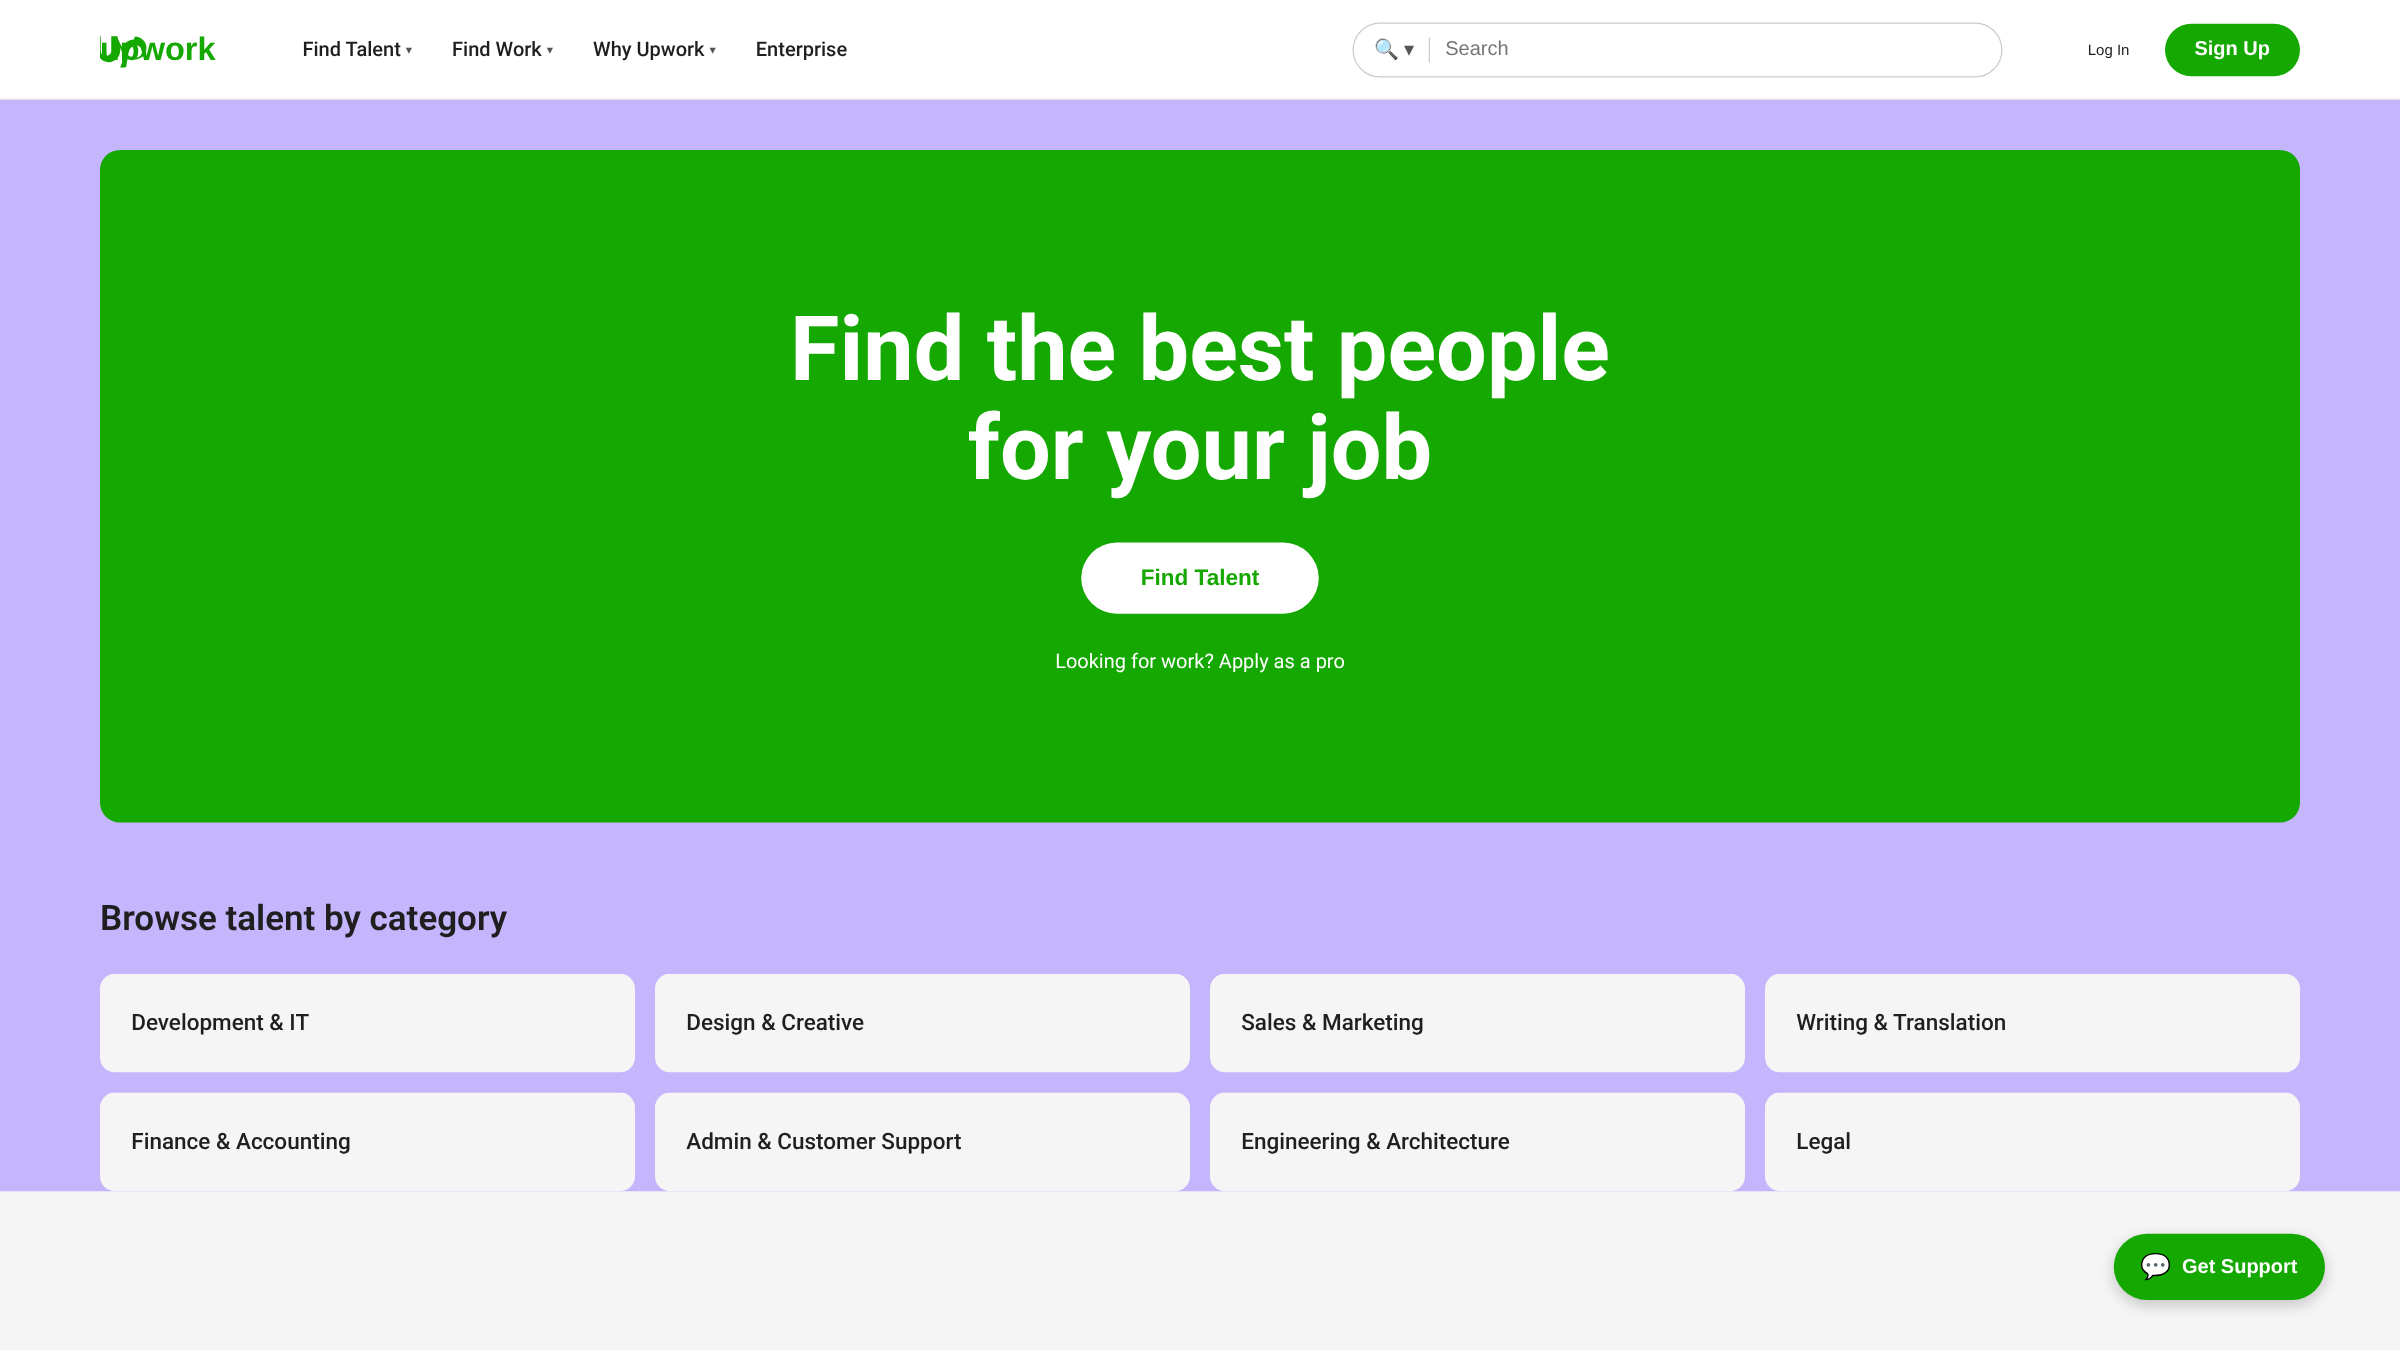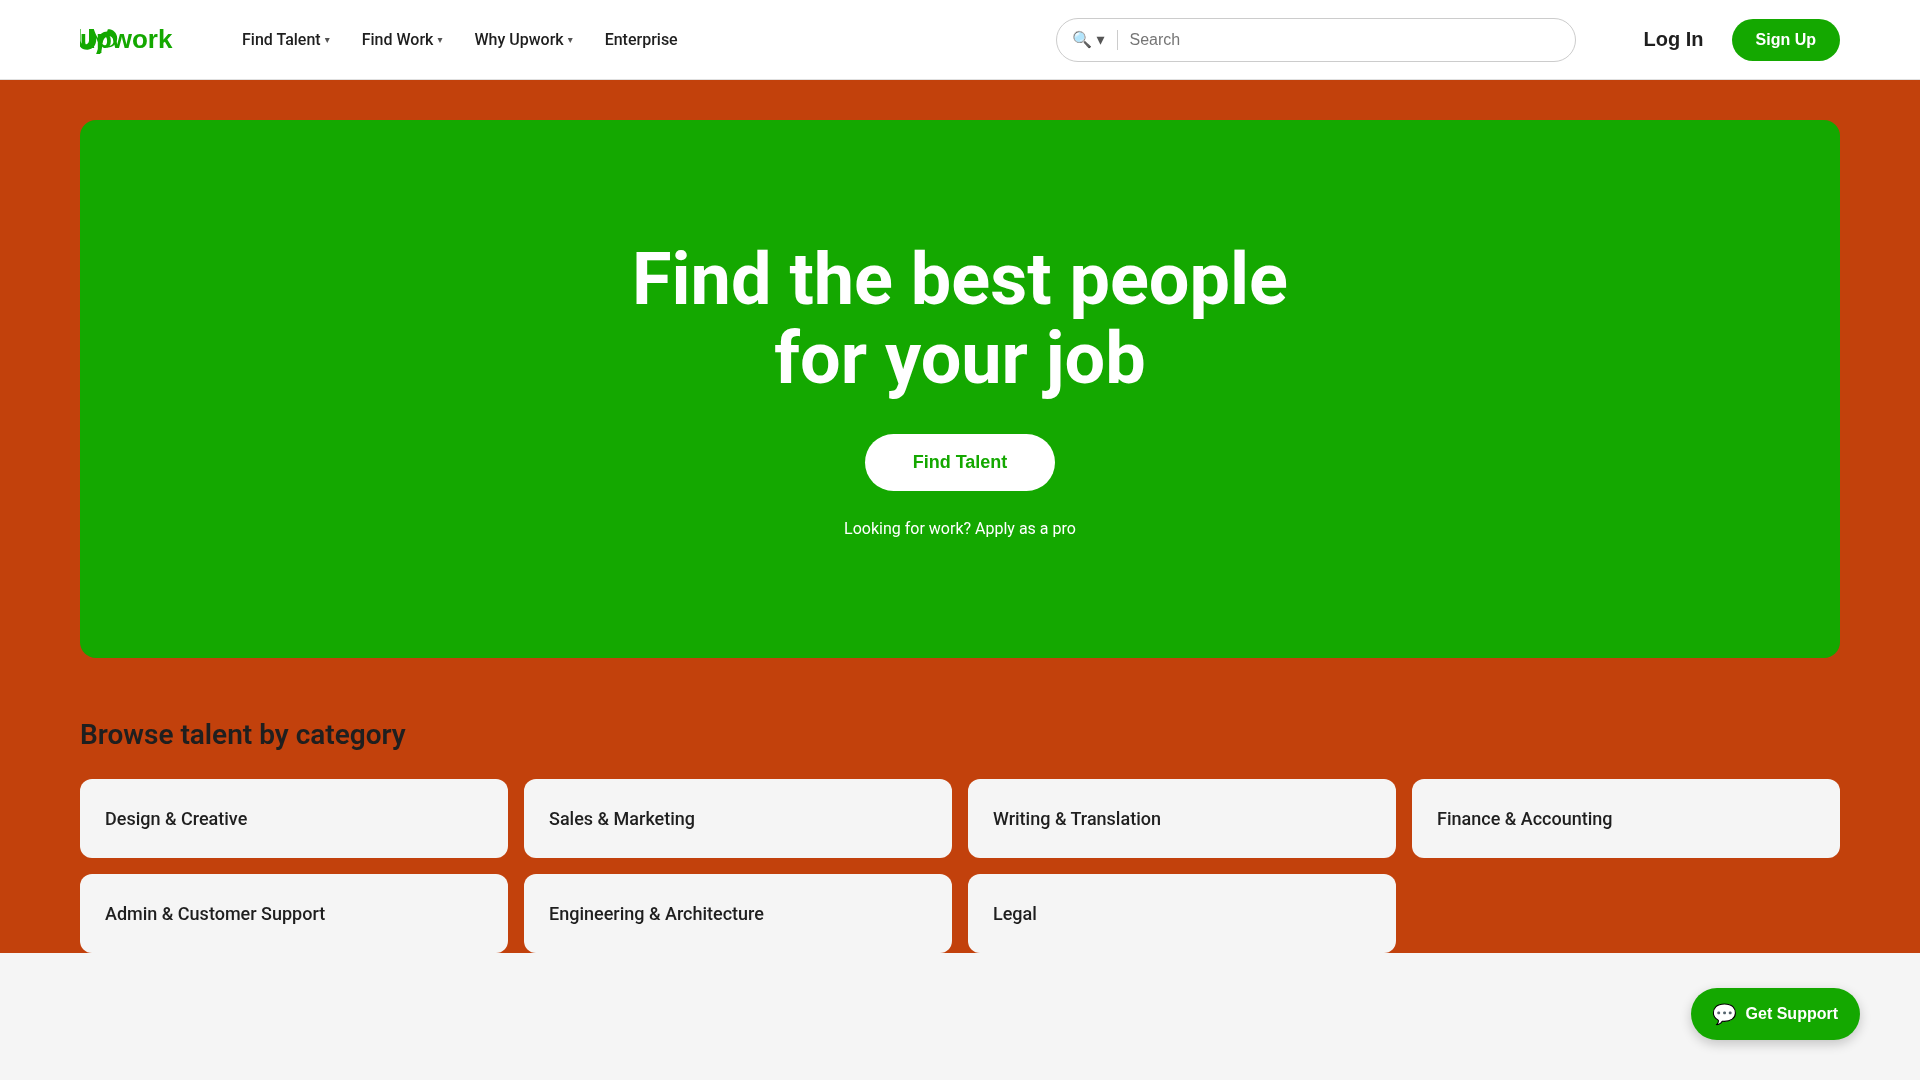--- a/index.html
+++ b/index.html
@@ -11,21 +11,21 @@
     body {
       font-family: -apple-system, BlinkMacSystemFont, 'Segoe UI', Roboto, sans-serif;
       background: #f5f5f5;
       min-height: 1080px;
       width: 1920px;
       overflow-x: hidden;
     }
 
     .page-wrapper {
       width: 1920px;
-      background: #c2410c;
+      background: #c4b5fd;
     }
 
     
     .navbar {
       display: flex;
       align-items: center;
       padding: 0 80px;
       height: 80px;
       background: #fff;
       border-bottom: 1px solid #e0e0e0;
@@ -106,22 +106,22 @@
     }
 
     .nav-auth {
       display: flex;
       align-items: center;
       gap: 16px;
       margin-left: 24px;
     }
 
     .btn-login {
-      font-size: 20px;
-      font-weight: 700;
+      font-size: 12px;
+      font-weight: 400;
       color: #1f1f1f;
       background: none;
       border: none;
       cursor: pointer;
       padding: 8px 12px;
     }
 
     .btn-signup {
       font-size: 16px;
       font-weight: 700;
@@ -288,20 +288,21 @@
     <button class="btn-find-talent">Find Talent</button>
     <p class="hero-subtext">
       <span>Looking for work?</span>
       <a>Apply as a pro</a>
     </p>
   </section>
 
   <section class="categories-section">
     <h2 class="categories-title">Browse talent by category</h2>
     <div class="categories-grid" id="categories-grid">
+    <div class="category-card">Development &amp; IT</div>
         <div class="category-card">Design &amp; Creative</div>
         <div class="category-card">Sales &amp; Marketing</div>
         <div class="category-card">Writing &amp; Translation</div>
         <div class="category-card">Finance &amp; Accounting</div>
         <div class="category-card">Admin &amp; Customer Support</div>
         <div class="category-card">Engineering &amp; Architecture</div>
         <div class="category-card">Legal</div>
       </div>
   </section>
 </div>

